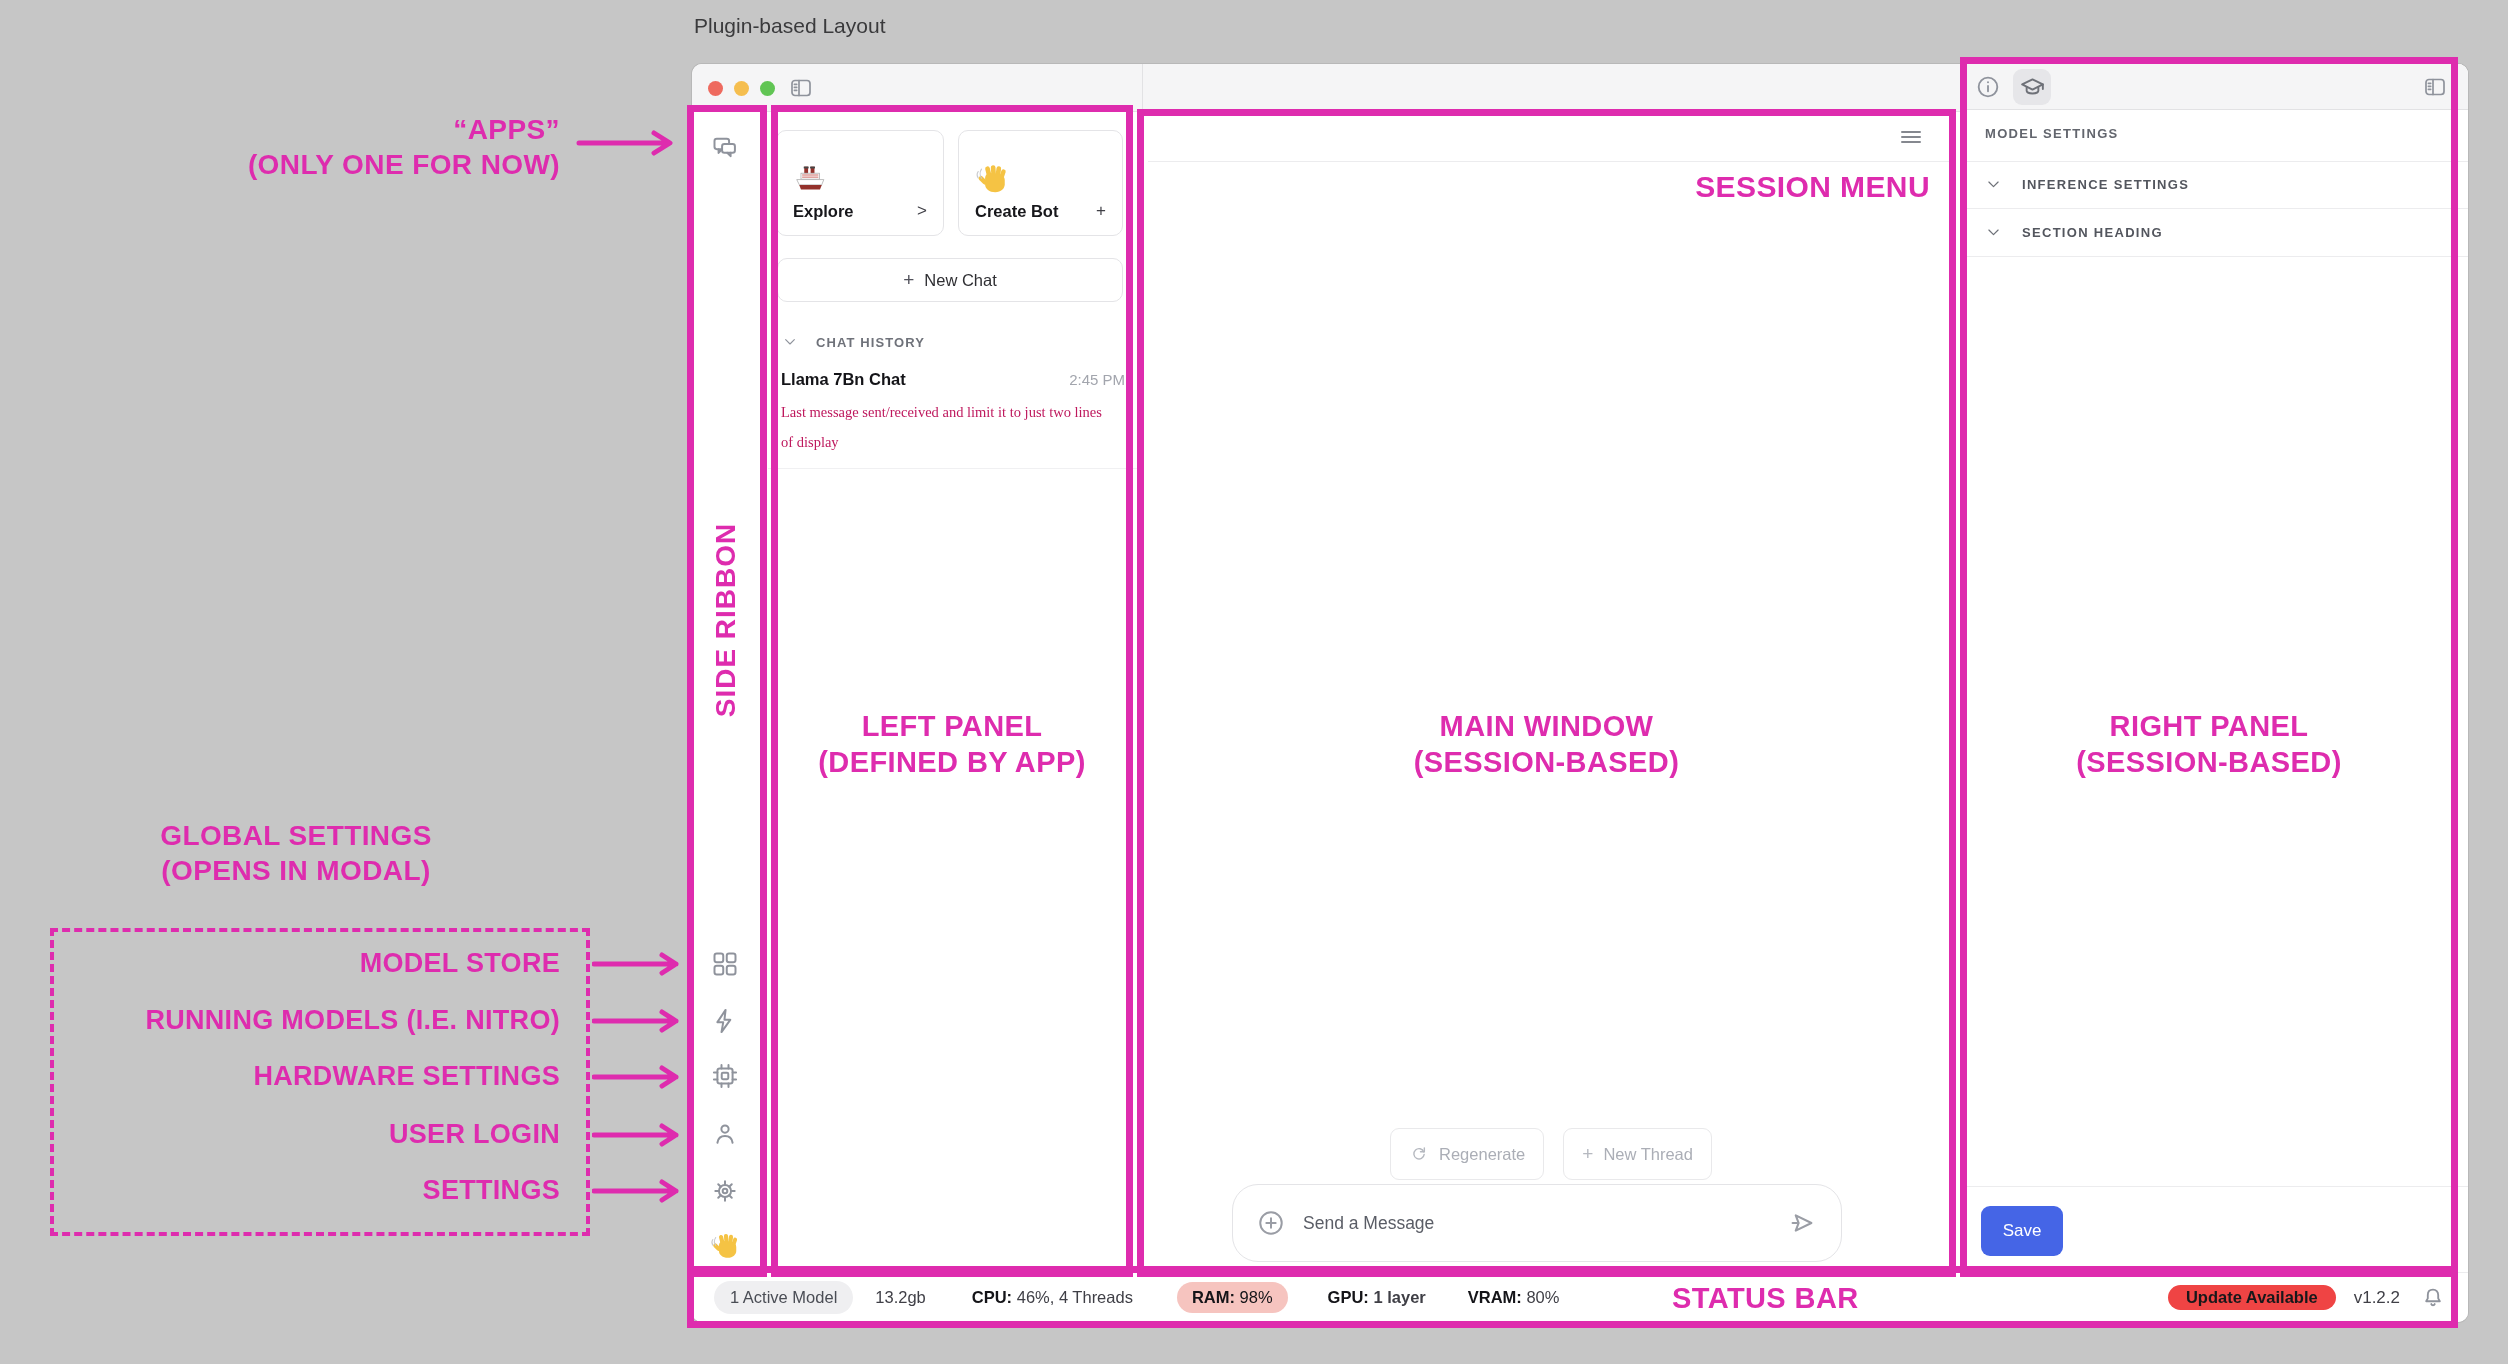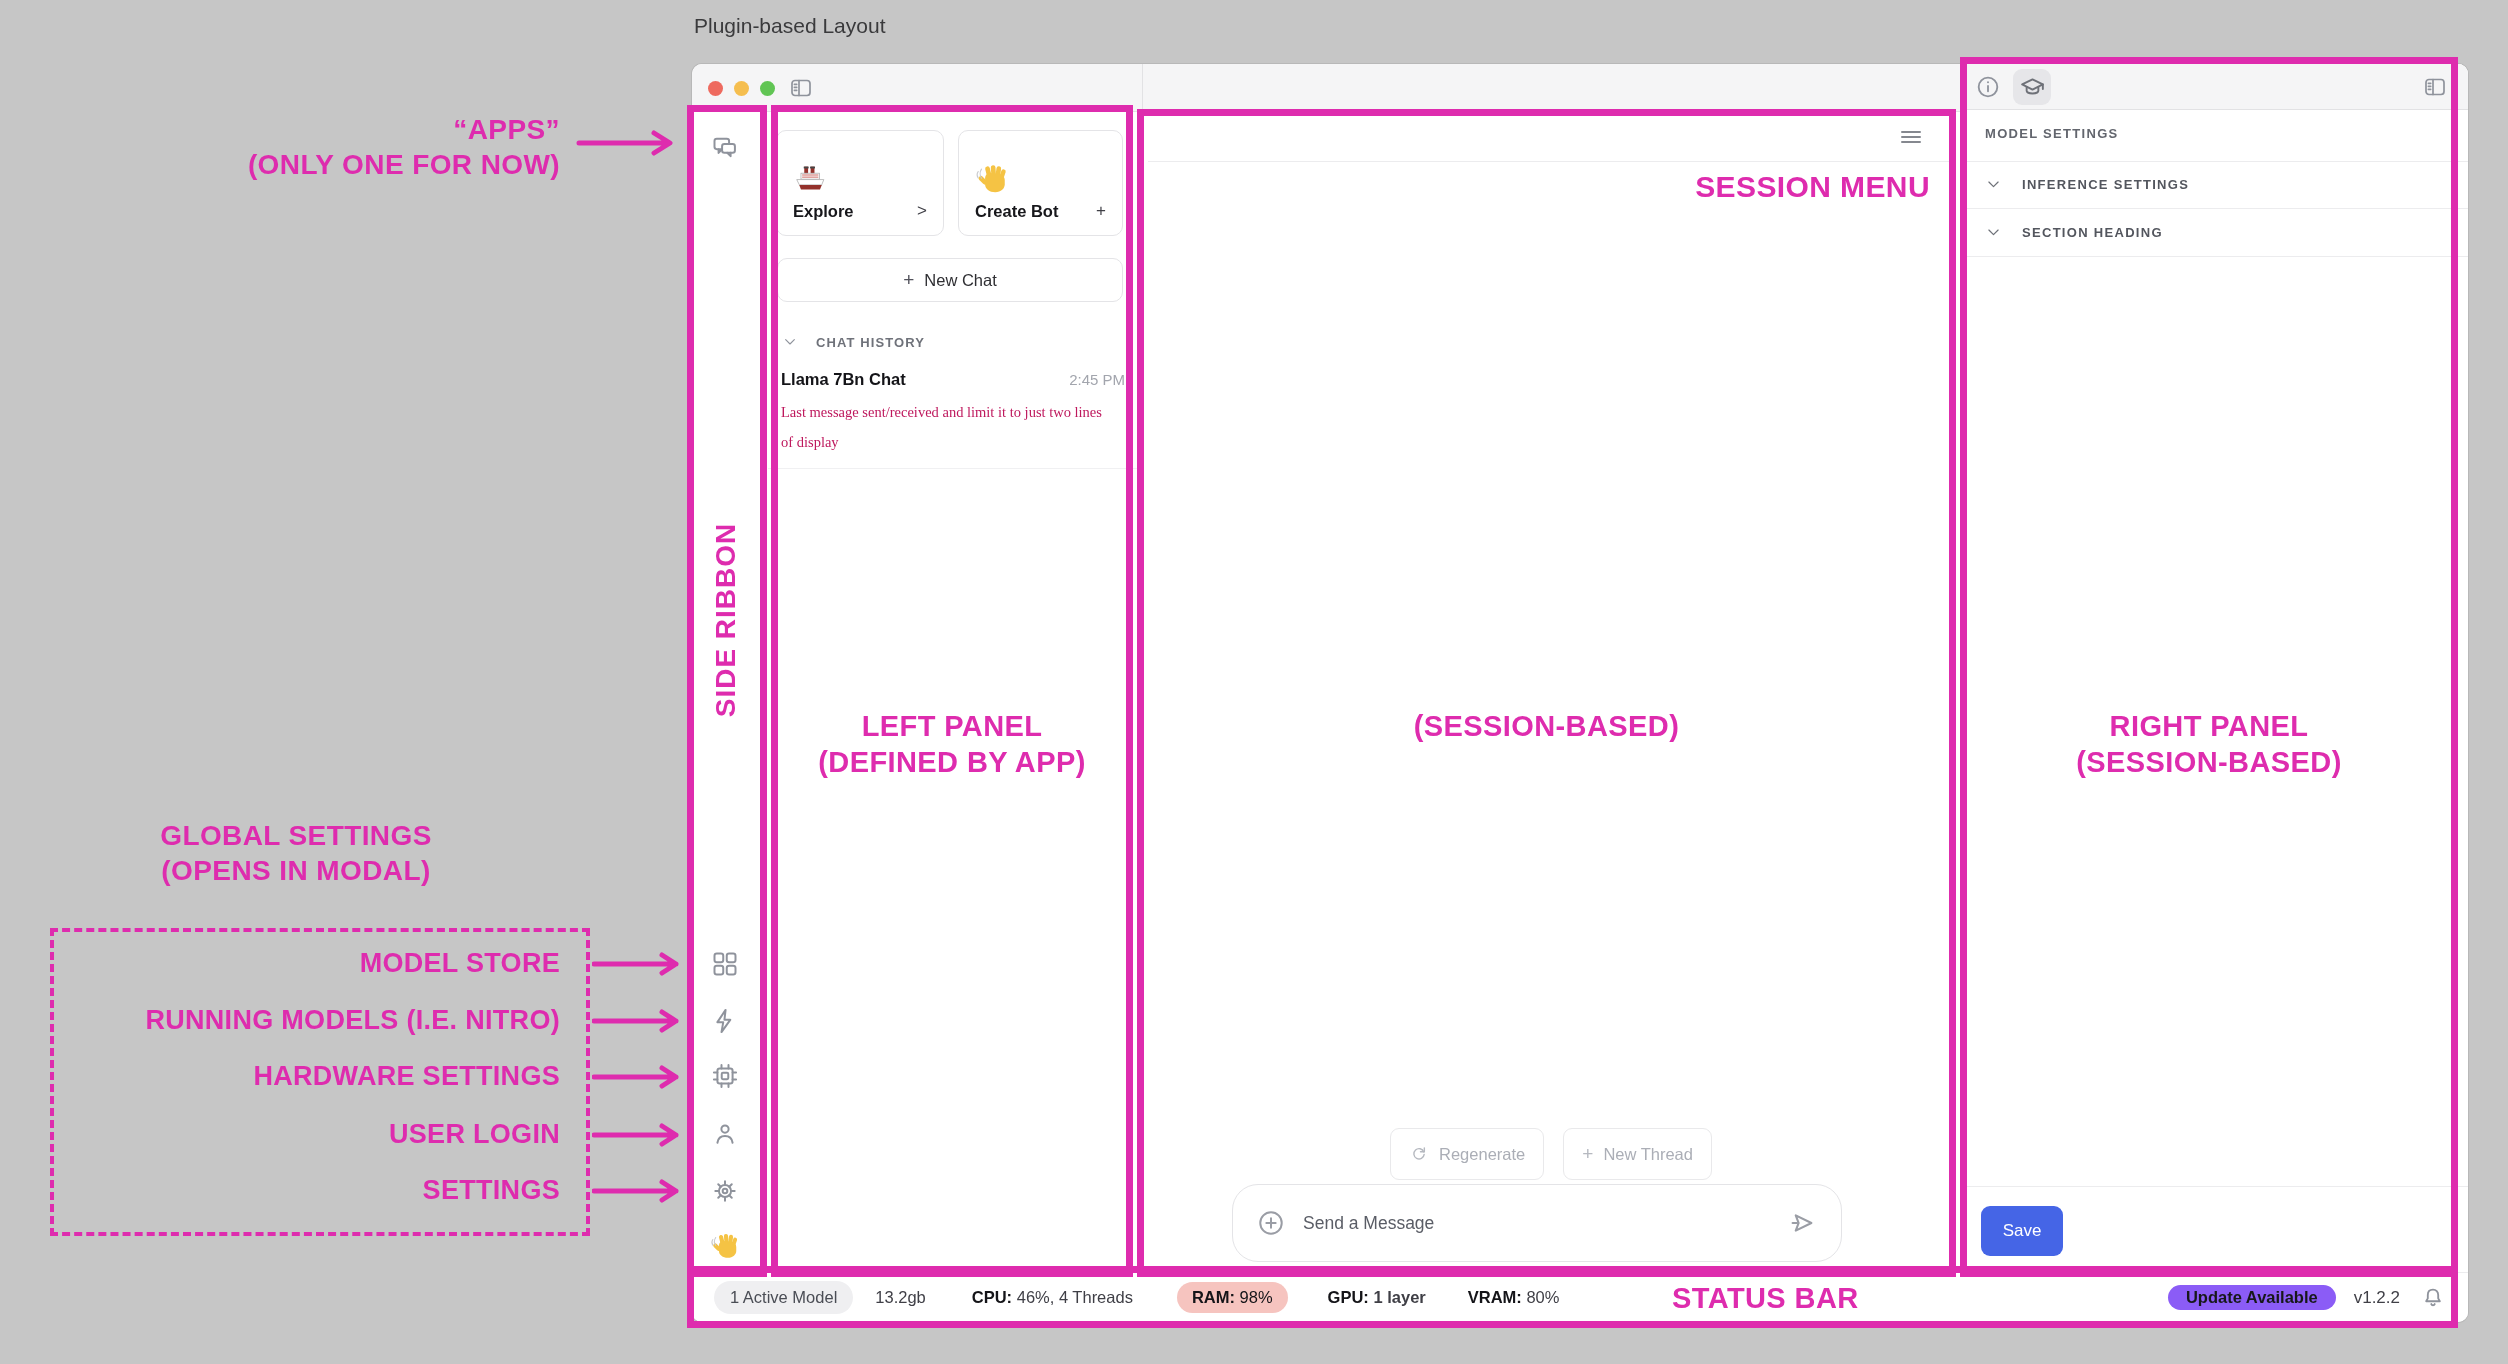--- a/index.html
+++ b/index.html
@@ -76,21 +76,21 @@
   .save-btn { position:absolute; left:20px; top:1142px; width:82px; height:50px; border:none; border-radius:9px;
               background:#4565E6; color:#fff; font-size:17px; font-family:inherit; }
 
   
   .statusbar { position:absolute; left:0; top:1208px; width:1776px; height:50px; background:#fff;
                border-top:1px solid var(--hair); border-radius:0 0 10px 10px; display:flex; align-items:center;
                padding:0 22px; font-size:16.5px; color:#3F3F46; }
   .pill { border-radius:999px; padding:7px 16px; }
   .pill-gray { background:#EFEFF1; color:#4A4D55; }
   .pill-ram { background:#F6C4BF; color:#141418; margin-left:44px; padding:6px 15px; }
-  .pill-update { background:#8b5cf6; color:#17181A; font-weight:bold; padding:3px 18px; }
+  .pill-update { background:#ef4444; color:#17181A; font-weight:bold; padding:3px 18px; }
   .stat { margin-left:42px; white-space:nowrap; }
   .stat b { color:#141418; }
   .sb-right { margin-left:auto; display:flex; align-items:center; }
   .sb-version { margin-left:18px; font-size:17px; color:#3F3F46; }
   .sb-bell { margin-left:20px; display:flex; }
 
   
   .mbox { position:absolute; border:7px solid var(--mag); pointer-events:none; }
   .ann { position:absolute; color:var(--mag); font-weight:800; letter-spacing:.4px; }
   .ann-big { font-size:29px; line-height:36px; text-align:center; }
@@ -366,20 +366,21 @@
       <path d="M3 13h90M78 3l16 10-16 10"></path>
     </svg>
 
   <div class="ann vert" style="left:726px;top:620px;">SIDE RIBBON</div>
 
   <div class="ann ann-big" style="left:771px;top:708px;width:362px;">
     <div>LEFT PANEL</div>
     <div>(DEFINED BY APP)</div>
   </div>
   <div class="ann ann-big" style="left:1137px;top:708px;width:819px;">
+    <div>MAIN WINDOW</div>
     <div>(SESSION-BASED)</div>
   </div>
   <div class="ann ann-big" style="left:1960px;top:708px;width:498px;">
     <div>RIGHT PANEL</div>
     <div>(SESSION-BASED)</div>
   </div>
 
   <div class="ann" style="left:1560px;top:170px;width:370px;text-align:right;font-size:30px;">SESSION MENU</div>
 
   <div class="ann" style="left:96px;top:818px;width:400px;text-align:center;font-size:28px;line-height:35px;">

